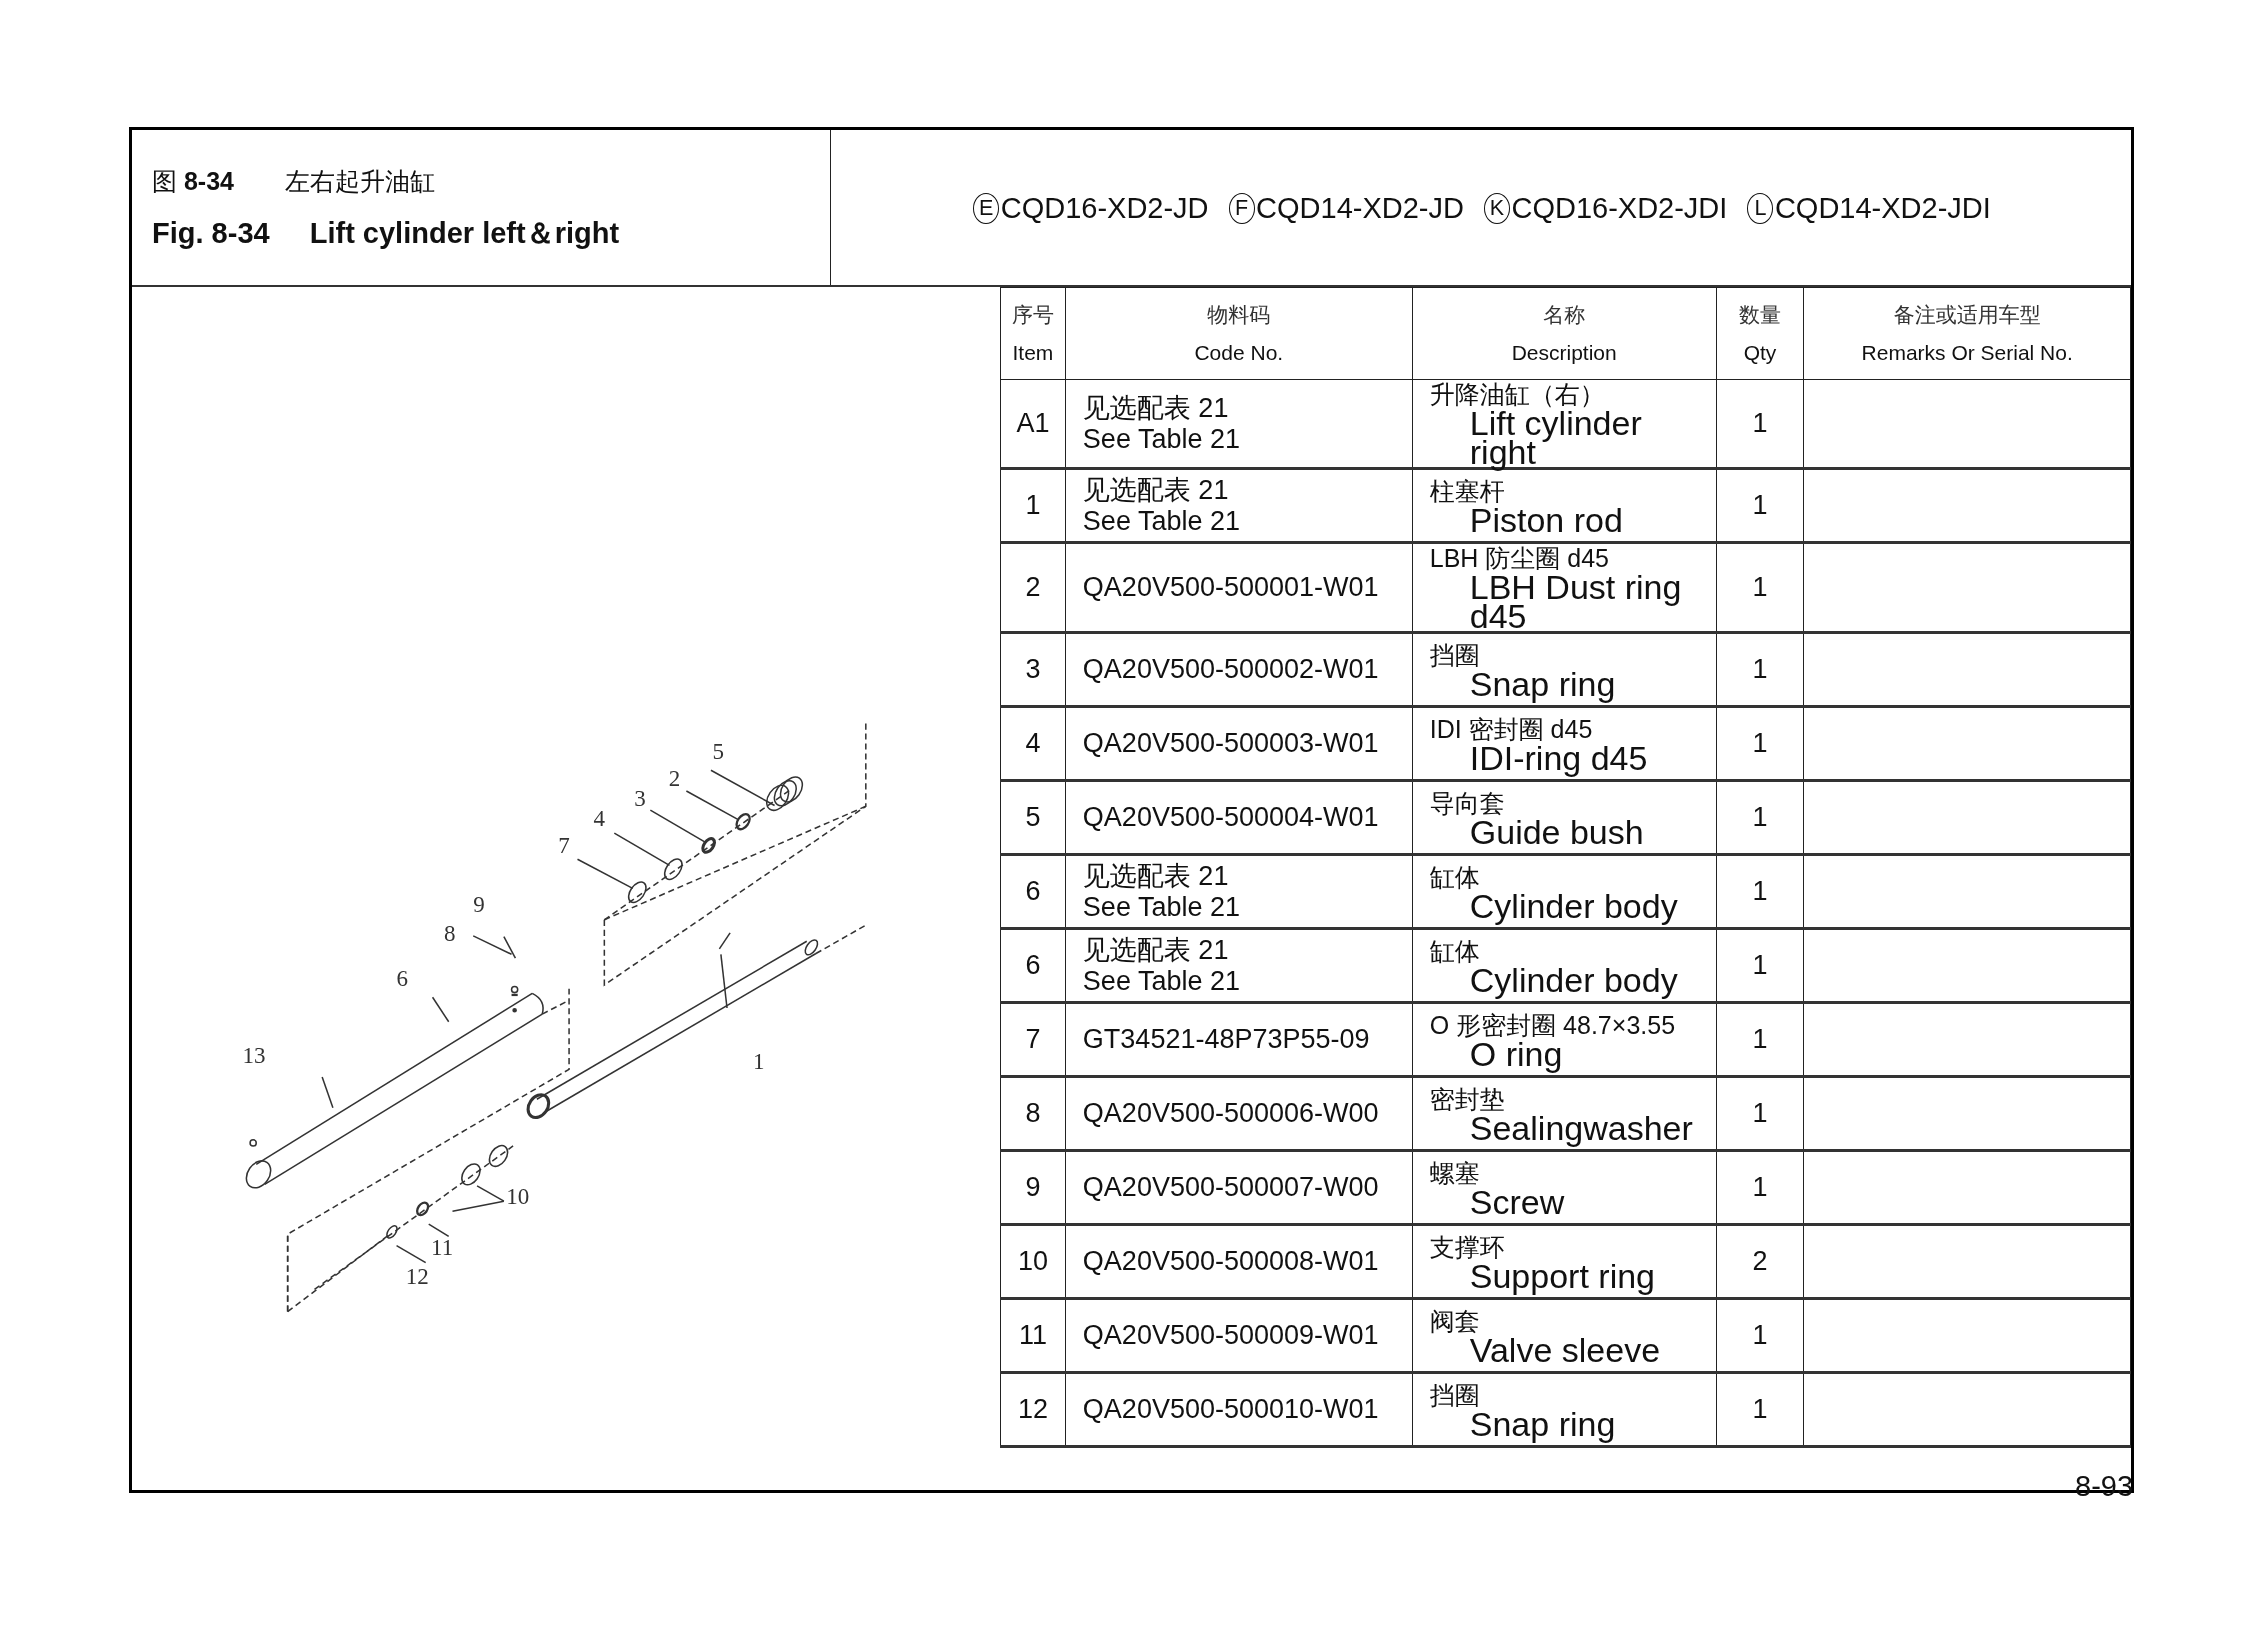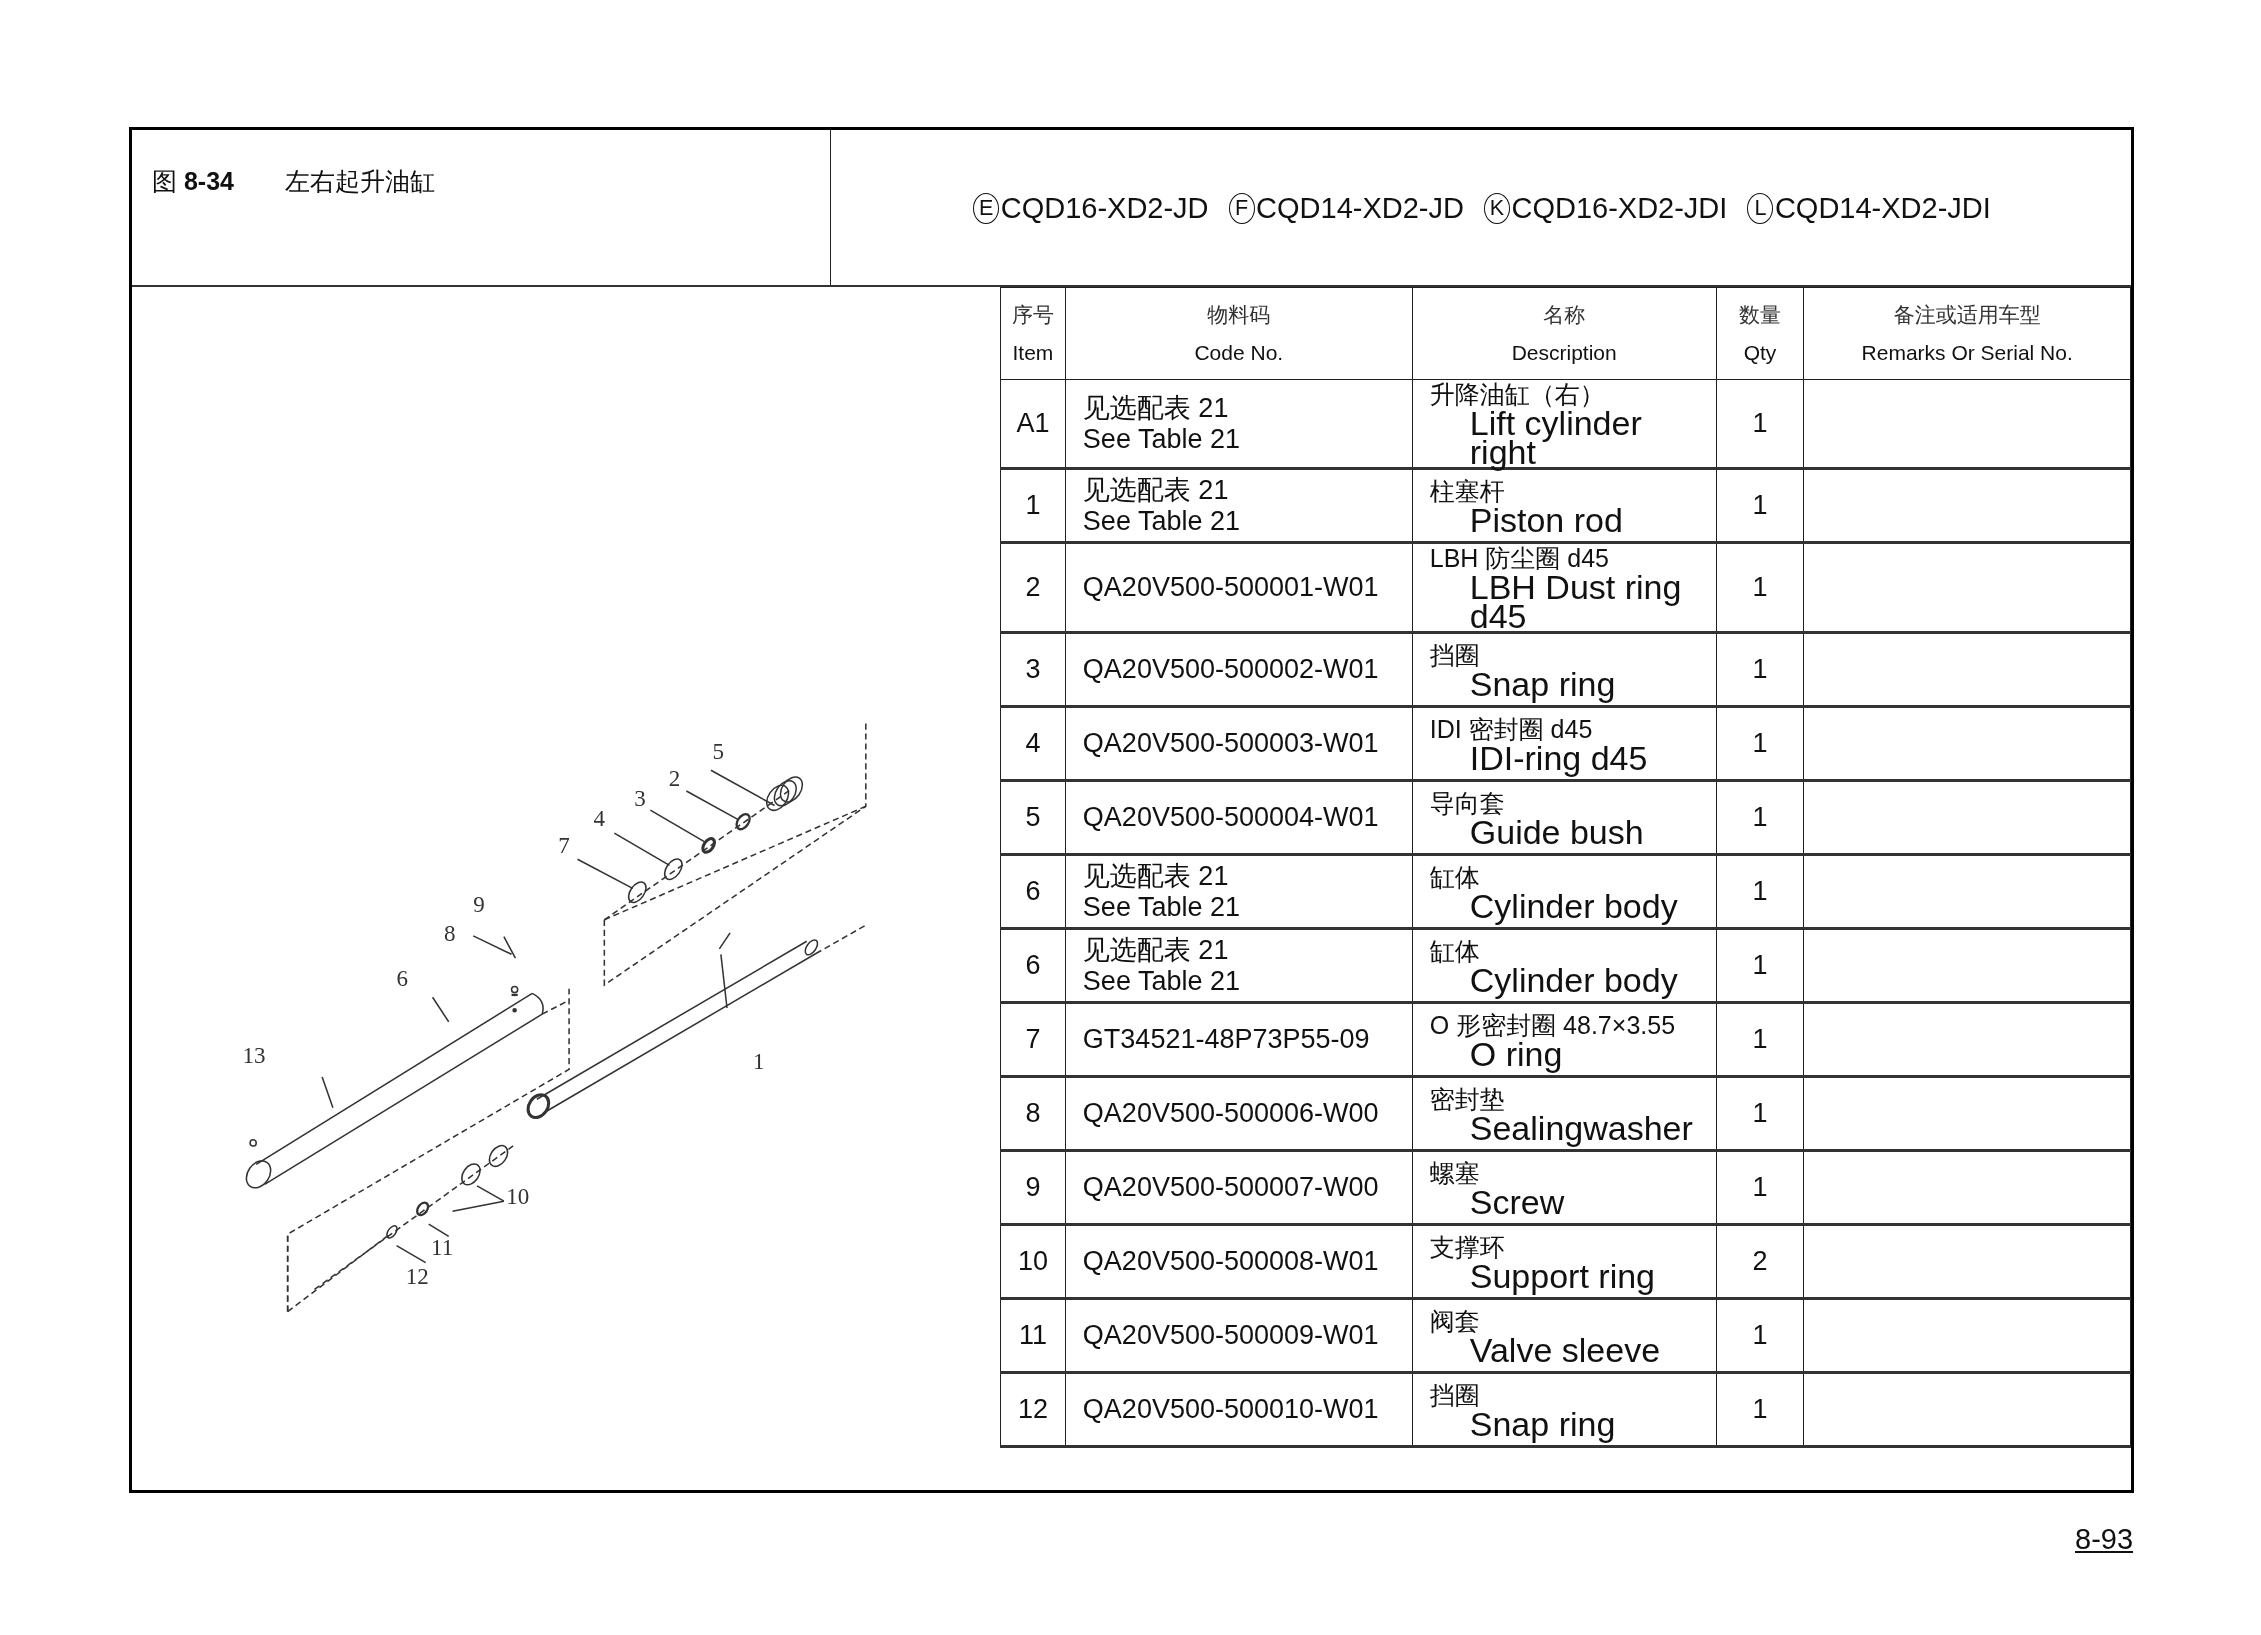--- a/index.html
+++ b/index.html
@@ -25,32 +25,37 @@
   table.parts td, table.parts th { border:1.5px solid #222; padding:0; font-weight:normal; vertical-align:middle; }
   table.parts tr.data td { border-bottom:3.1px solid #333; }
   table.parts th { height:91px; text-align:center; font-size:21px; line-height:38px; }
   table.parts th .cn { color:#333; }
   table.parts td { height:71px; font-size:27px; }
   td.item, td.qty { text-align:center; }
   td.code { padding-left:17px !important; line-height:31px;margin-top:6px; }
   td.desc { padding-left:17px !important; line-height:29px; }
   td.desc .cn { font-size:25px; }
   td.desc .en { font-size:34px;margin-left:40px; }
-  .pageno { position:absolute; left:2075px; top:1523px; font-size:29px;text-decoration:underline; }
+  .pageno { position:absolute; left:2075px; top:1470px; font-size:29px; }
 </style>
 </head>
 <body>
 
 <div class="frame">
 
   <div class="hdr-left">
     <div class="title-cn">
       <span>图</span>
       <span class="num">8-34</span>
       <span>左右起升油缸</span>
+    </div>
+    <div class="title-en">
+      <span>Fig.</span>
+      <span class="num">8-34</span>
+      <span>Lift cylinder left＆right</span>
     </div>
   </div>
 
   <div class="models">
     <span class="model">
         <span class="circ">E</span>
         <span>CQD16-XD2-JD</span>
       </span>
     <span class="model">
         <span class="circ">F</span>

